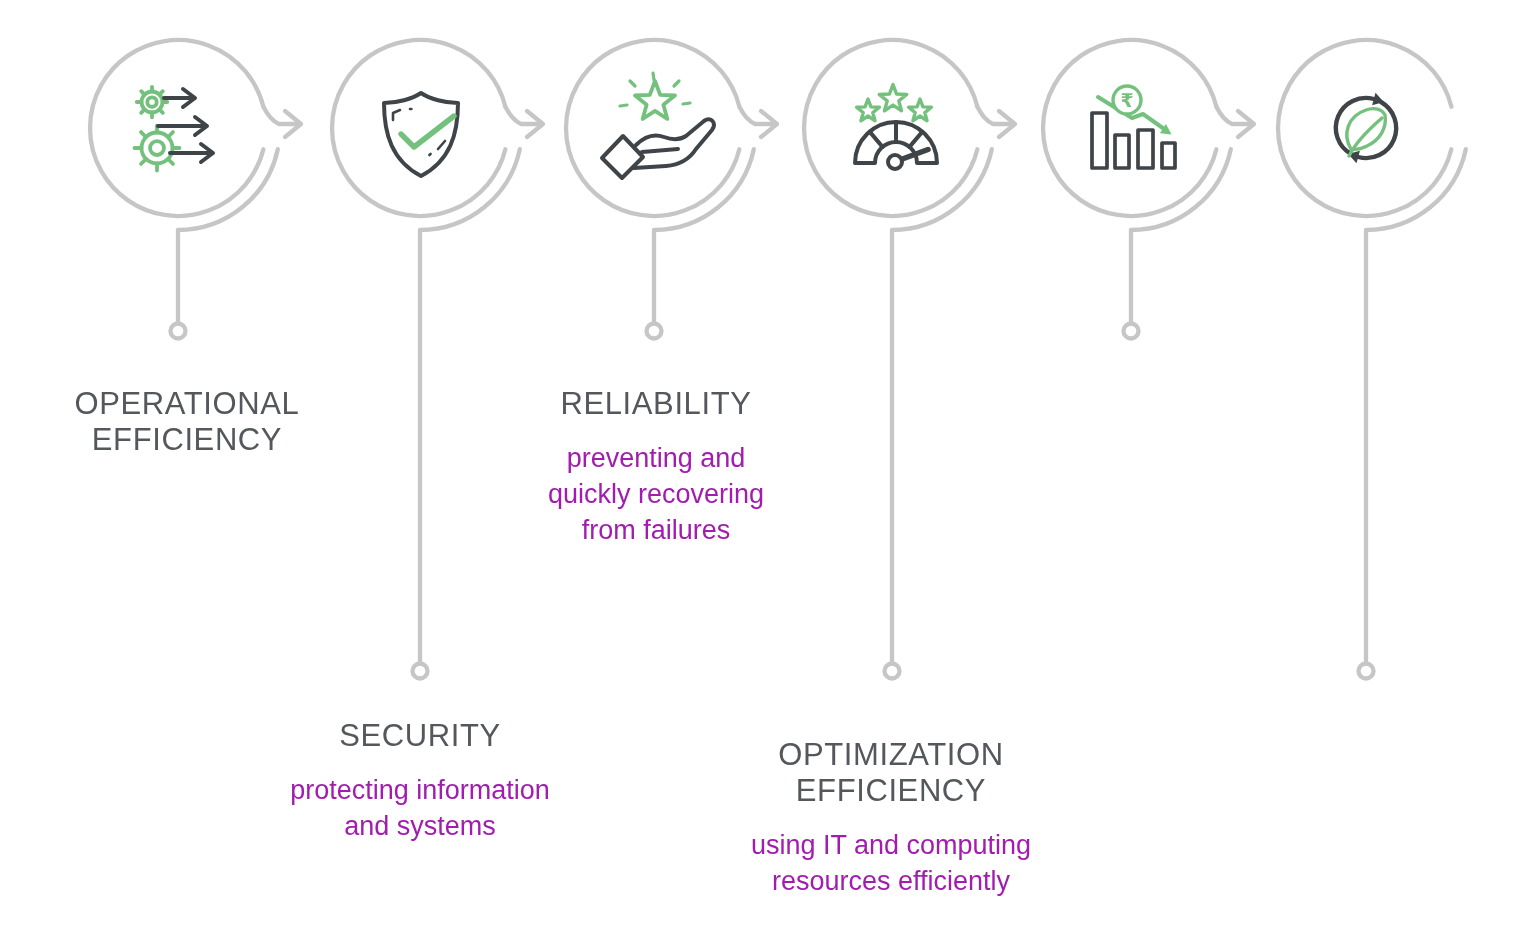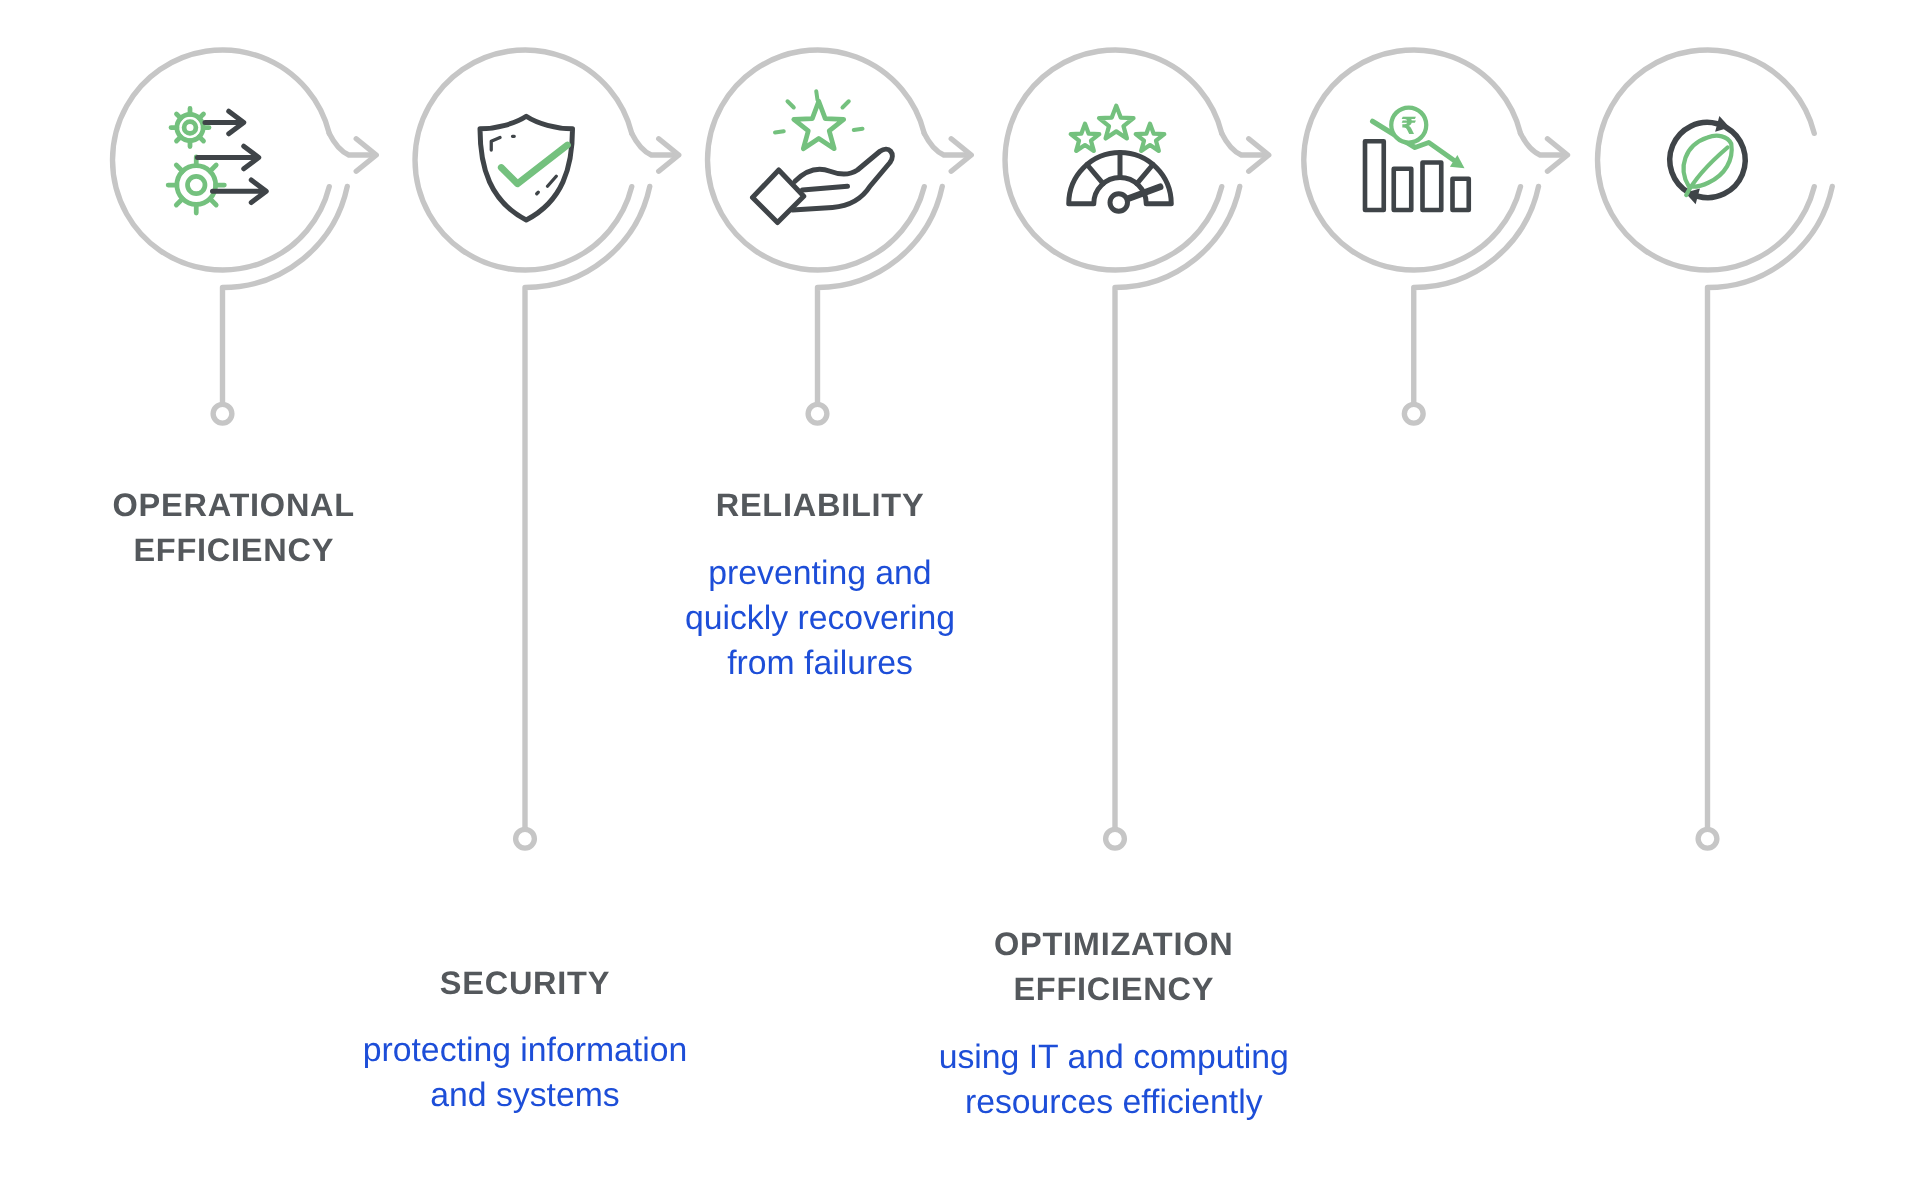--- a/index.html
+++ b/index.html
@@ -10,22 +10,22 @@
   .diagram-svg{position:absolute;left:0;top:0;}
   
   .conn{stroke:#c6c6c6;stroke-width:4.3;fill:none;stroke-linecap:round;stroke-linejoin:round;}
   .dk{stroke:#3f4448;}
   .gn{stroke:#74c17e;}
   .fill-dk{fill:#3f4448;stroke:none;}
   .fill-gn{fill:#74c17e;stroke:none;}
   .coin{fill:#ffffff;}
   .gn-text{fill:#74c17e;stroke:none;font:600 19px "DejaVu Sans",sans-serif;}
   .pillar-text{position:absolute;transform:translateX(-50%);text-align:center;white-space:pre-line;}
-  .pillar-title{font-weight:700;font-size:26px;line-height:36px;color:#54585c;letter-spacing:0.6px;}
-  .pillar-desc{font-weight:400;font-size:27px;line-height:36px;color:#1d4ed8;}
+  .pillar-title{font-weight:400;font-size:31px;line-height:36px;color:#54585c;letter-spacing:0.6px;}
+  .pillar-desc{font-weight:400;font-size:27px;line-height:36px;color:#a21caf;}
 </style>
 </head>
 <body>
 
 <div class="canvas">
 
   <svg class="diagram-svg" width="1533" height="949" viewBox="0 0 1533 949">
     <defs>
 
       <path id="conn-circle" d="M 85.4,21.3 A 88 88 0 1 1 85.4,-21.3"></path>
@@ -146,21 +146,21 @@
         </g>
       </g>
     </g>
   </svg>
 
   <div class="pillar-text" style="left:187px;top:368px;width:345px;">
     <div class="pillar-title">OPERATIONAL
 EFFICIENCY</div>
   </div>
 
-  <div class="pillar-text" style="left:420px;top:750px;width:345px;">
+  <div class="pillar-text" style="left:420px;top:700px;width:345px;">
     <div class="pillar-title">SECURITY</div>
     <div class="pillar-desc">protecting information
 and systems</div>
   </div>
 
   <div class="pillar-text" style="left:656px;top:368px;width:310px;">
     <div class="pillar-title">RELIABILITY</div>
     <div class="pillar-desc">preventing and
 quickly recovering
 from failures</div>

